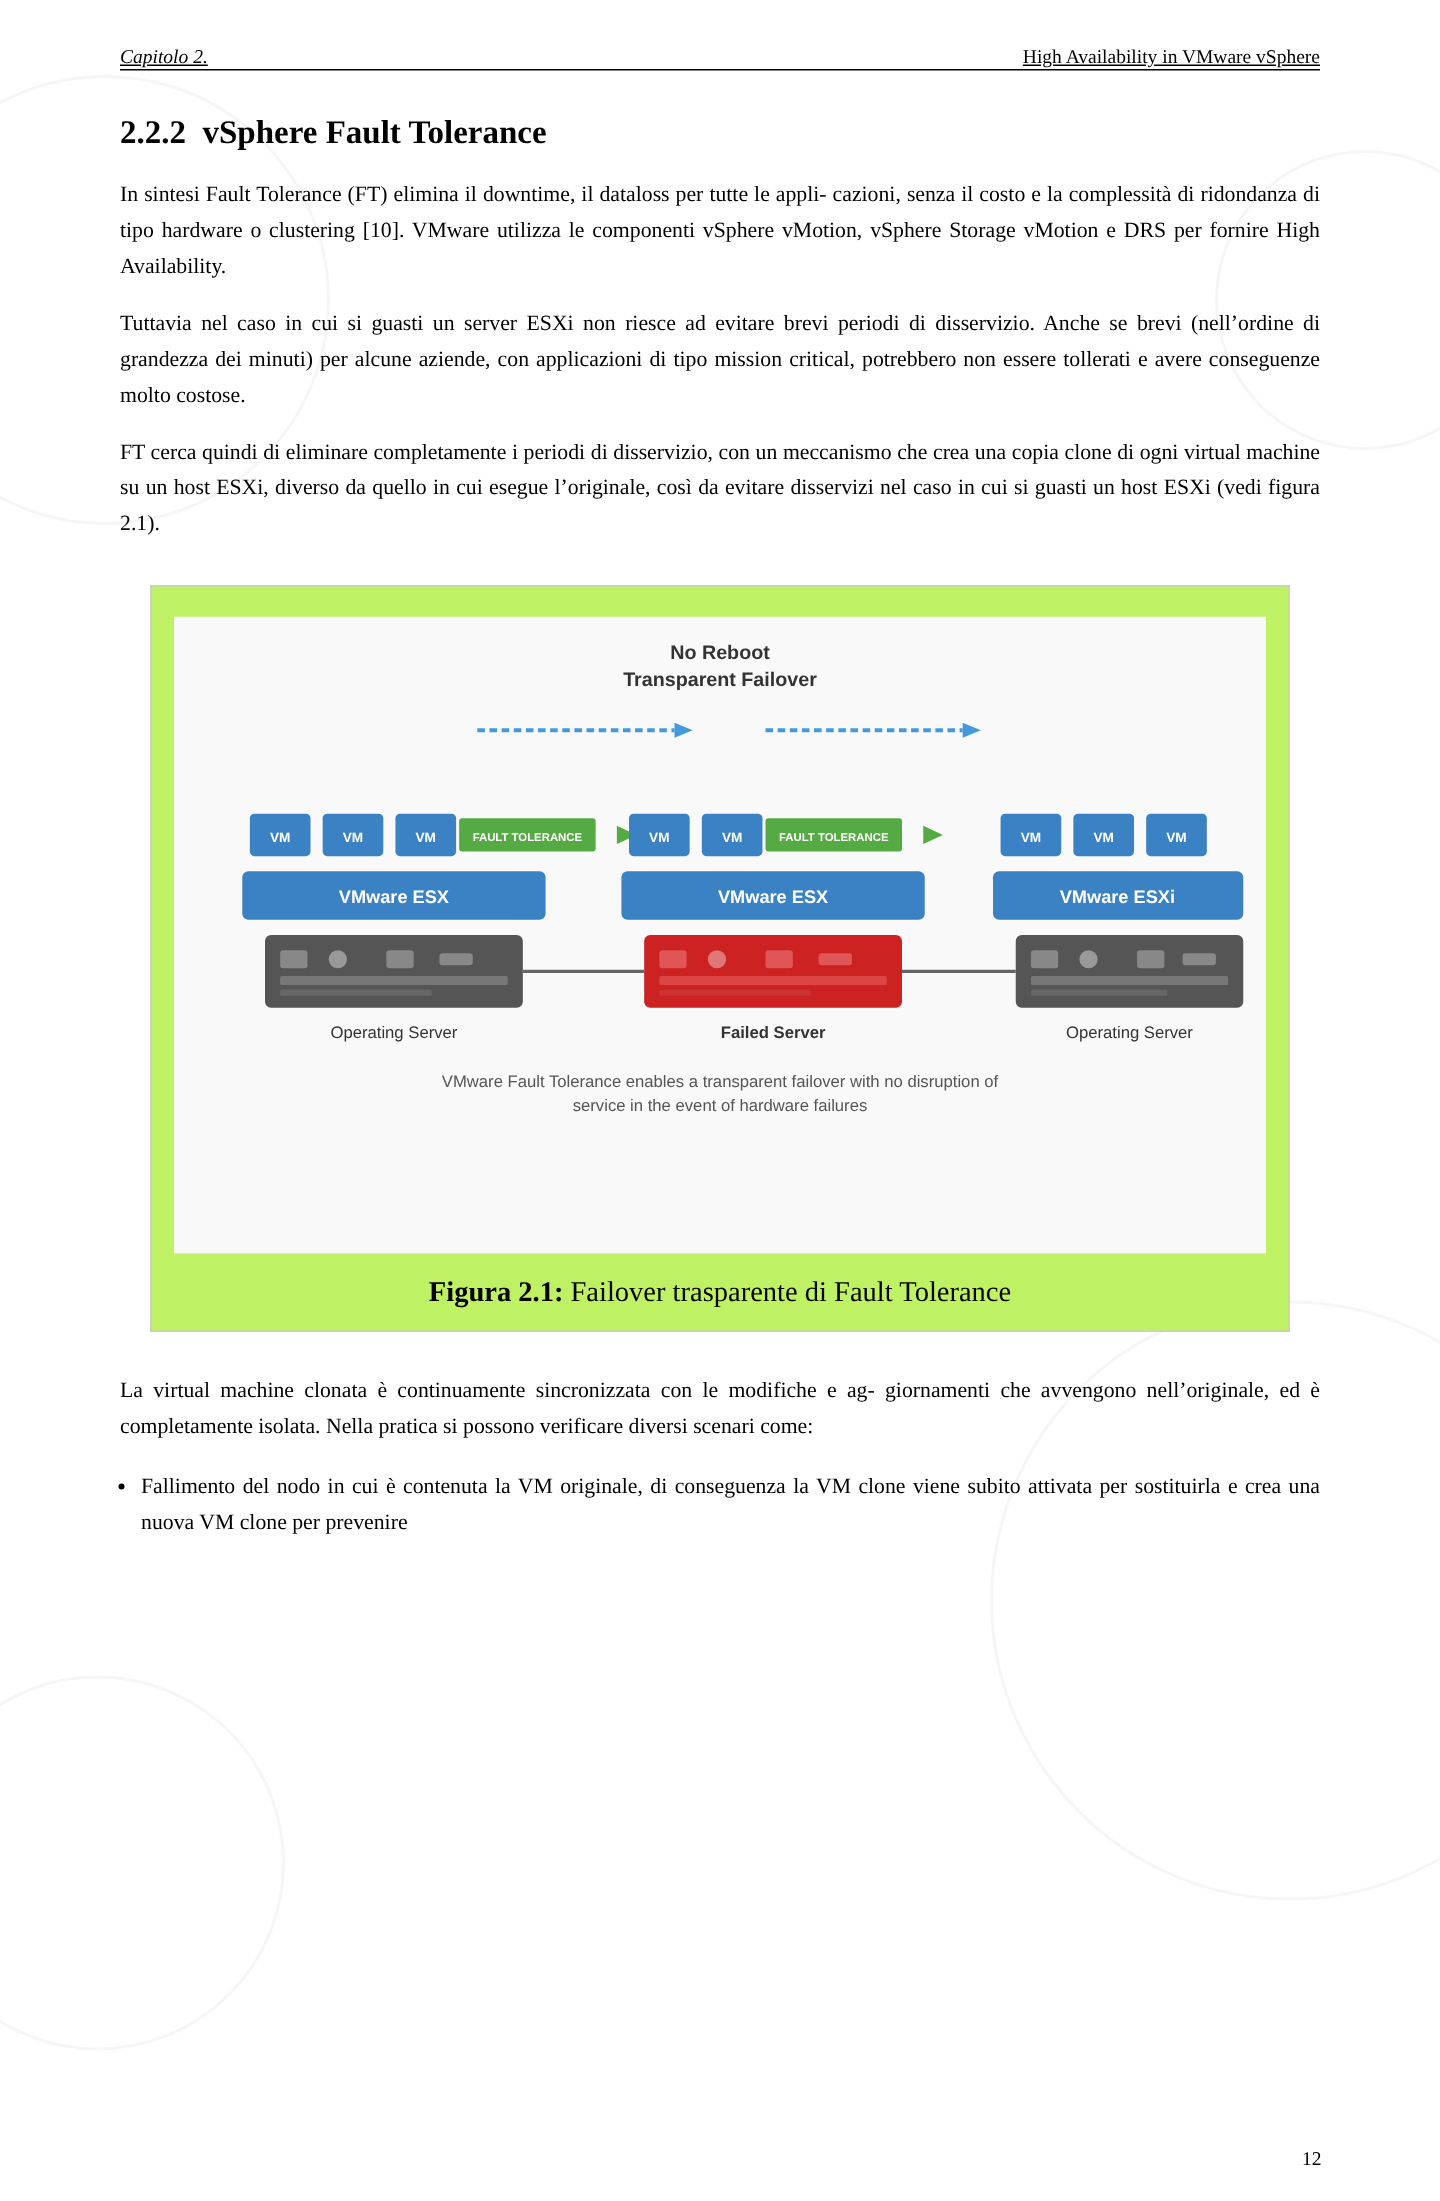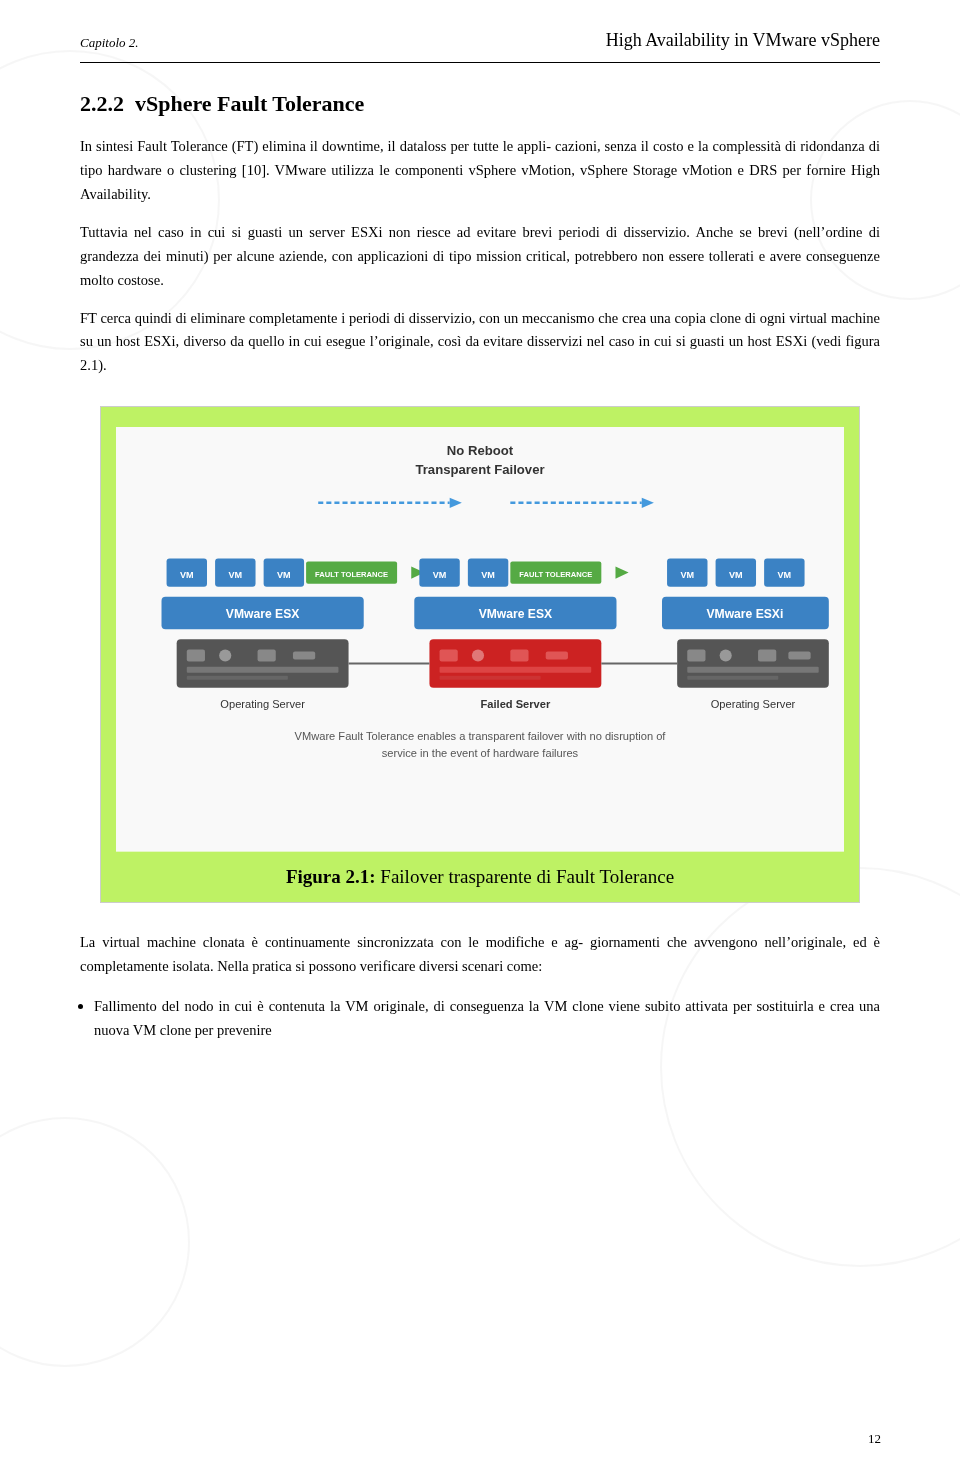--- a/index.html
+++ b/index.html
@@ -42,34 +42,35 @@
       color: rgba(180,180,180,0.08);
       transform: rotate(-30deg);
       white-space: nowrap;
       letter-spacing: 4px;
     }
 
     
     .page-header {
       display: flex;
       justify-content: space-between;
-      align-items: flex-end;
+      align-items: center;
       border-bottom: 1px solid #000;
-      padding-bottom: 11px;
+      padding-bottom: 0;
       margin-bottom: 28px;
       position: relative;
       z-index: 1;
+      text-decoration: underline;
     }
     .header-left {
       font-size: 13px;
       font-style: italic;
     }
     .header-chapter {
       font-style: normal;
-      font-size: 18px;
+      font-size: 13px;
     }
 
     
     .section-heading {
       font-size: 22px;
       font-weight: bold;
       margin-bottom: 18px;
       position: relative;
       z-index: 1;
     }

